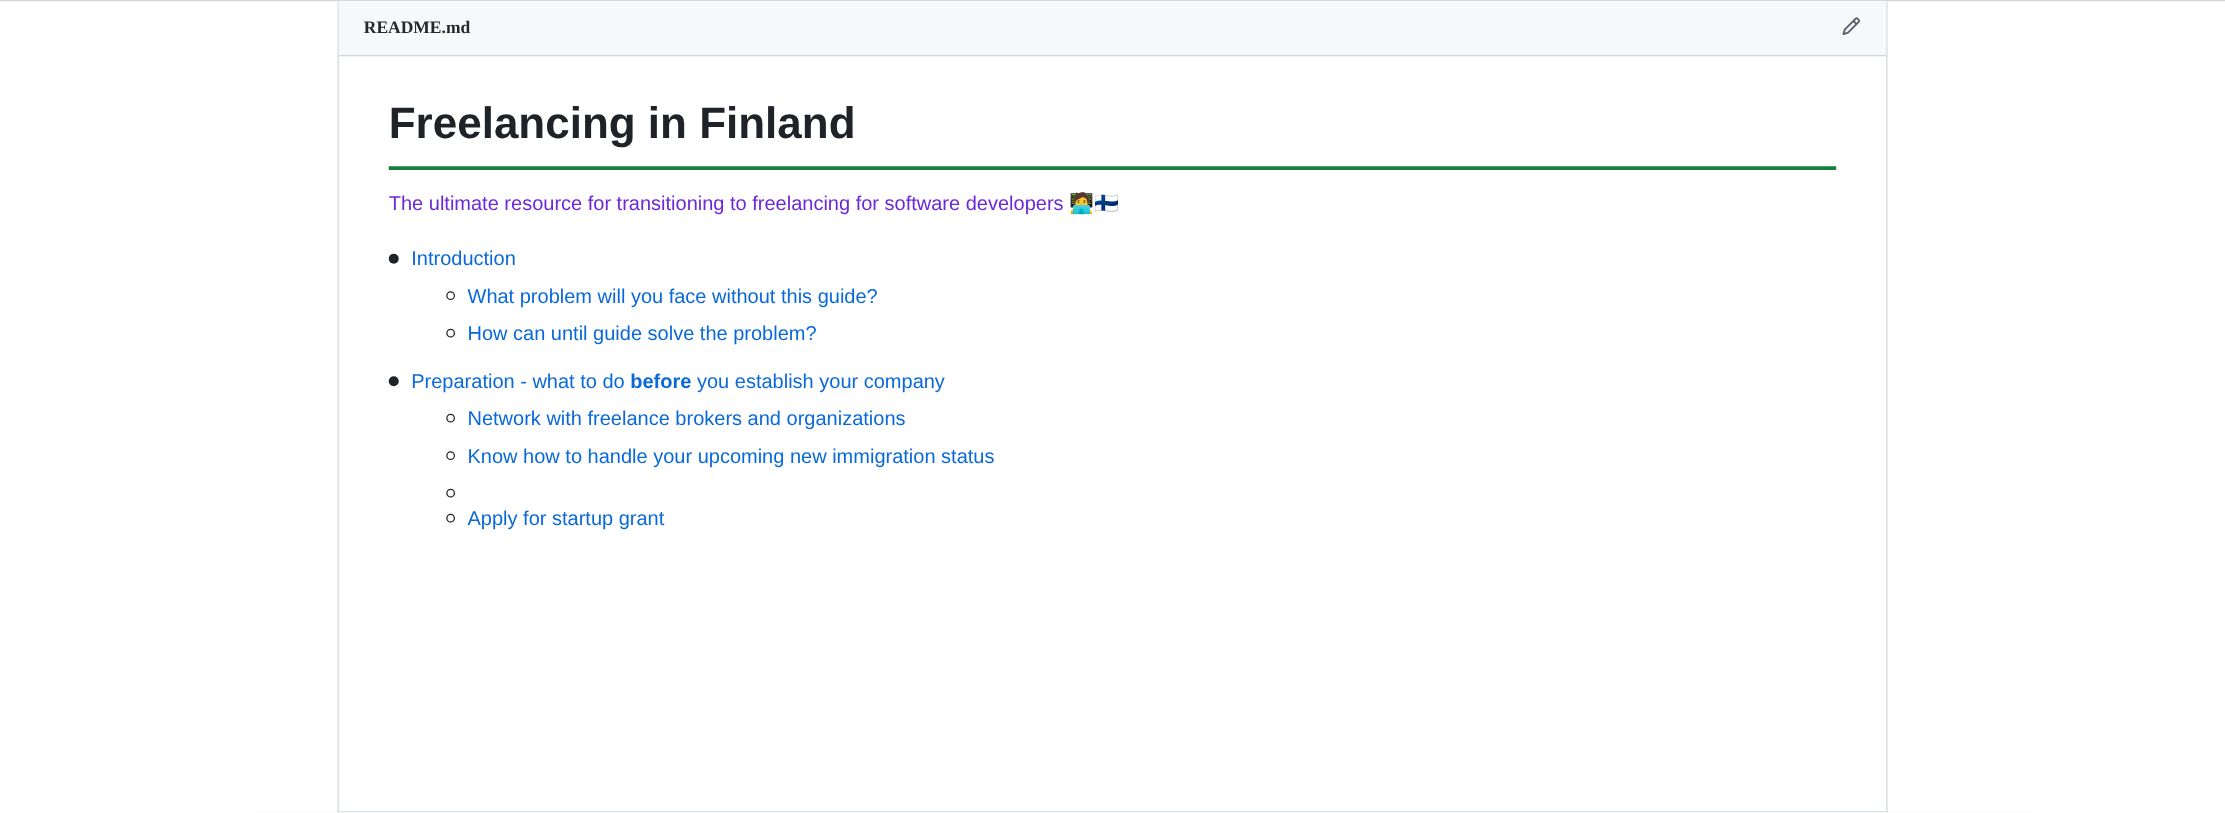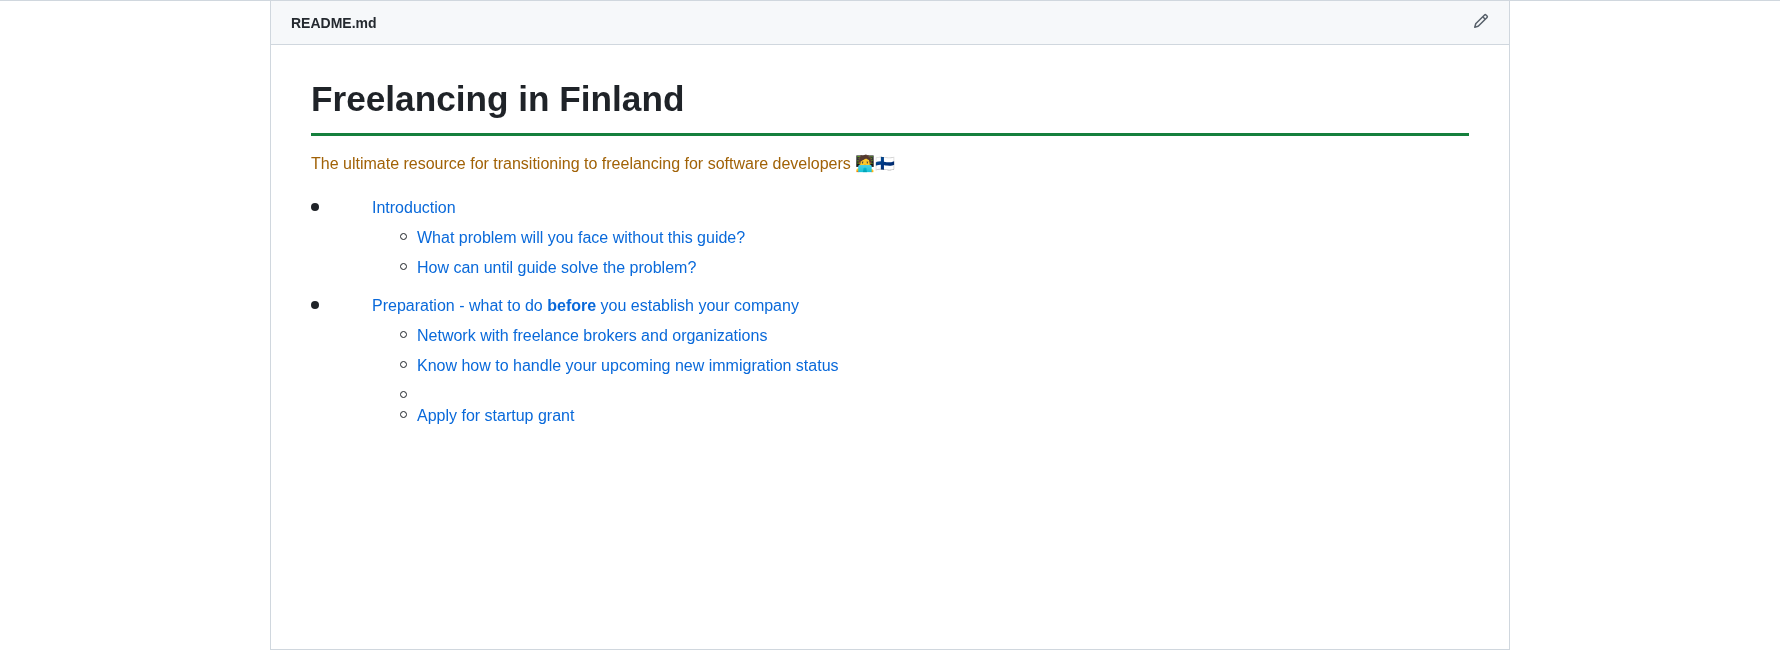--- a/index.html
+++ b/index.html
@@ -53,20 +53,21 @@
       justify-content: space-between;
       padding: 12px 20px;
       border-bottom: 1px solid #d0d7de;
       background: #f6f8fa;
     }
 
     .readme-filename {
       font-size: 14px;
       font-weight: 600;
       color: #24292f;
+      font-family: Liberation Serif, serif;
     }
 
     .edit-icon {
       color: #57606a;
       cursor: pointer;
       font-size: 18px;
       line-height: 1;
     }
 
     .readme-body {
@@ -78,38 +79,37 @@
       font-weight: 700;
       color: #1f2328;
       line-height: 1.25;
       margin-bottom: 16px;
       padding-bottom: 12px;
       border-bottom: 3px solid #15803d;
     }
 
     .subtitle {
       font-size: 16px;
-      color: #a16207;
+      color: #6d28d9;
       margin-bottom: 20px;
       margin-top: 16px;
       line-height: 1.5;
     }
 
     .toc-list {
       list-style: none;
       padding: 0;
       margin: 0;
     }
 
     .toc-list > li {
       display: flex;
       align-items: flex-start;
       margin-bottom: 8px;
       font-size: 16px;
-      gap: 43px;
     }
 
     .bullet-filled {
       width: 8px;
       height: 8px;
       background-color: #1f2328;
       border-radius: 50%;
       margin-right: 10px;
       margin-top: 7px;
       flex-shrink: 0;

